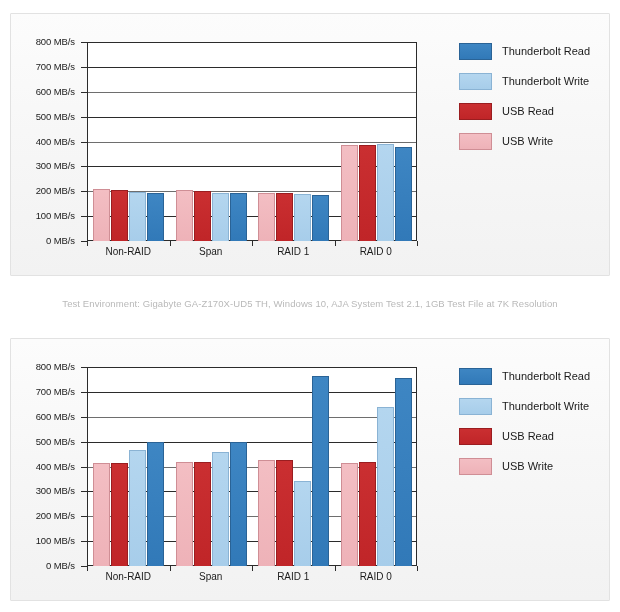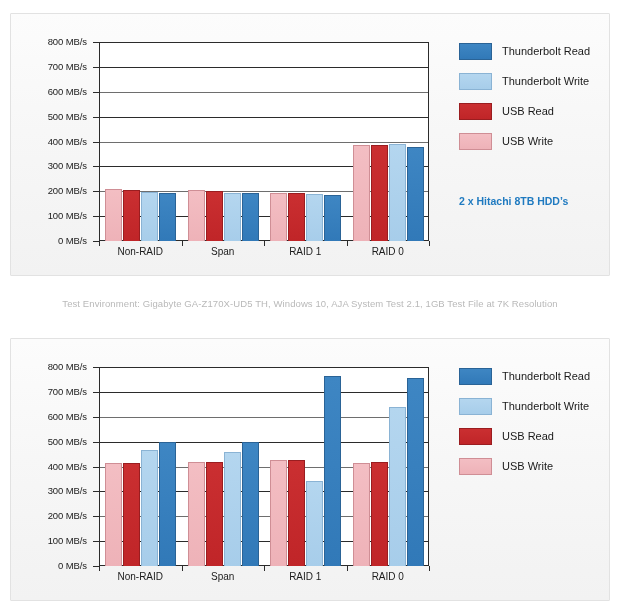--- a/index.html
+++ b/index.html
@@ -16,21 +16,21 @@
     position: absolute;
     left: 10px; width: 600px;
     background: linear-gradient(180deg, #fcfcfc 0%, #f7f7f7 45%, #f2f2f2 100%);
     border: 1px solid #e2e2e2;
     border-radius: 1px;
   }
   #panel-hdd { top: 13px; height: 263px; }
   #panel-ssd { top: 338px; height: 263px; }
 
   
-  .chart-area { position: absolute; left: 12px; top: 0; width: 440px; height: 100%; }
+  .chart-area { position: absolute; left: 0; top: 0; width: 440px; height: 100%; }
 
   .plot {
     position: absolute;
     left: 76px; top: 28px;
     width: 330px; height: 199px;
     background: #ffffff;
     border: 1px solid #2b2b2b;
     border-right: 1px solid #2b2b2b;
   }
   .gridline {
@@ -227,21 +227,20 @@
           <span class="legend-swatch usb-read"></span>
           <span class="legend-label">USB Read</span>
         </div>
         <div class="legend-row">
           <span class="legend-swatch usb-write"></span>
           <span class="legend-label">USB Write</span>
         </div>
       </div>
 
     <div class="device-caption" id="hdd-caption">
-      <div>2 x Hitachi 8TB HDD’s</div>
     </div>
   </div>
 
   <div class="test-note">Test Environment: Gigabyte GA-Z170X-UD5 TH, Windows 10, AJA System Test 2.1, 1GB Test File at 7K Resolution</div>
 
   <div class="panel" id="panel-ssd">
     <div class="chart-area">
       <div class="ytick-axis">
           <div class="ytick-label" style="top: 23px; right: 12px;">800 MB/s</div>
           <div class="ytick-mark" style="top: 28px;"></div>

